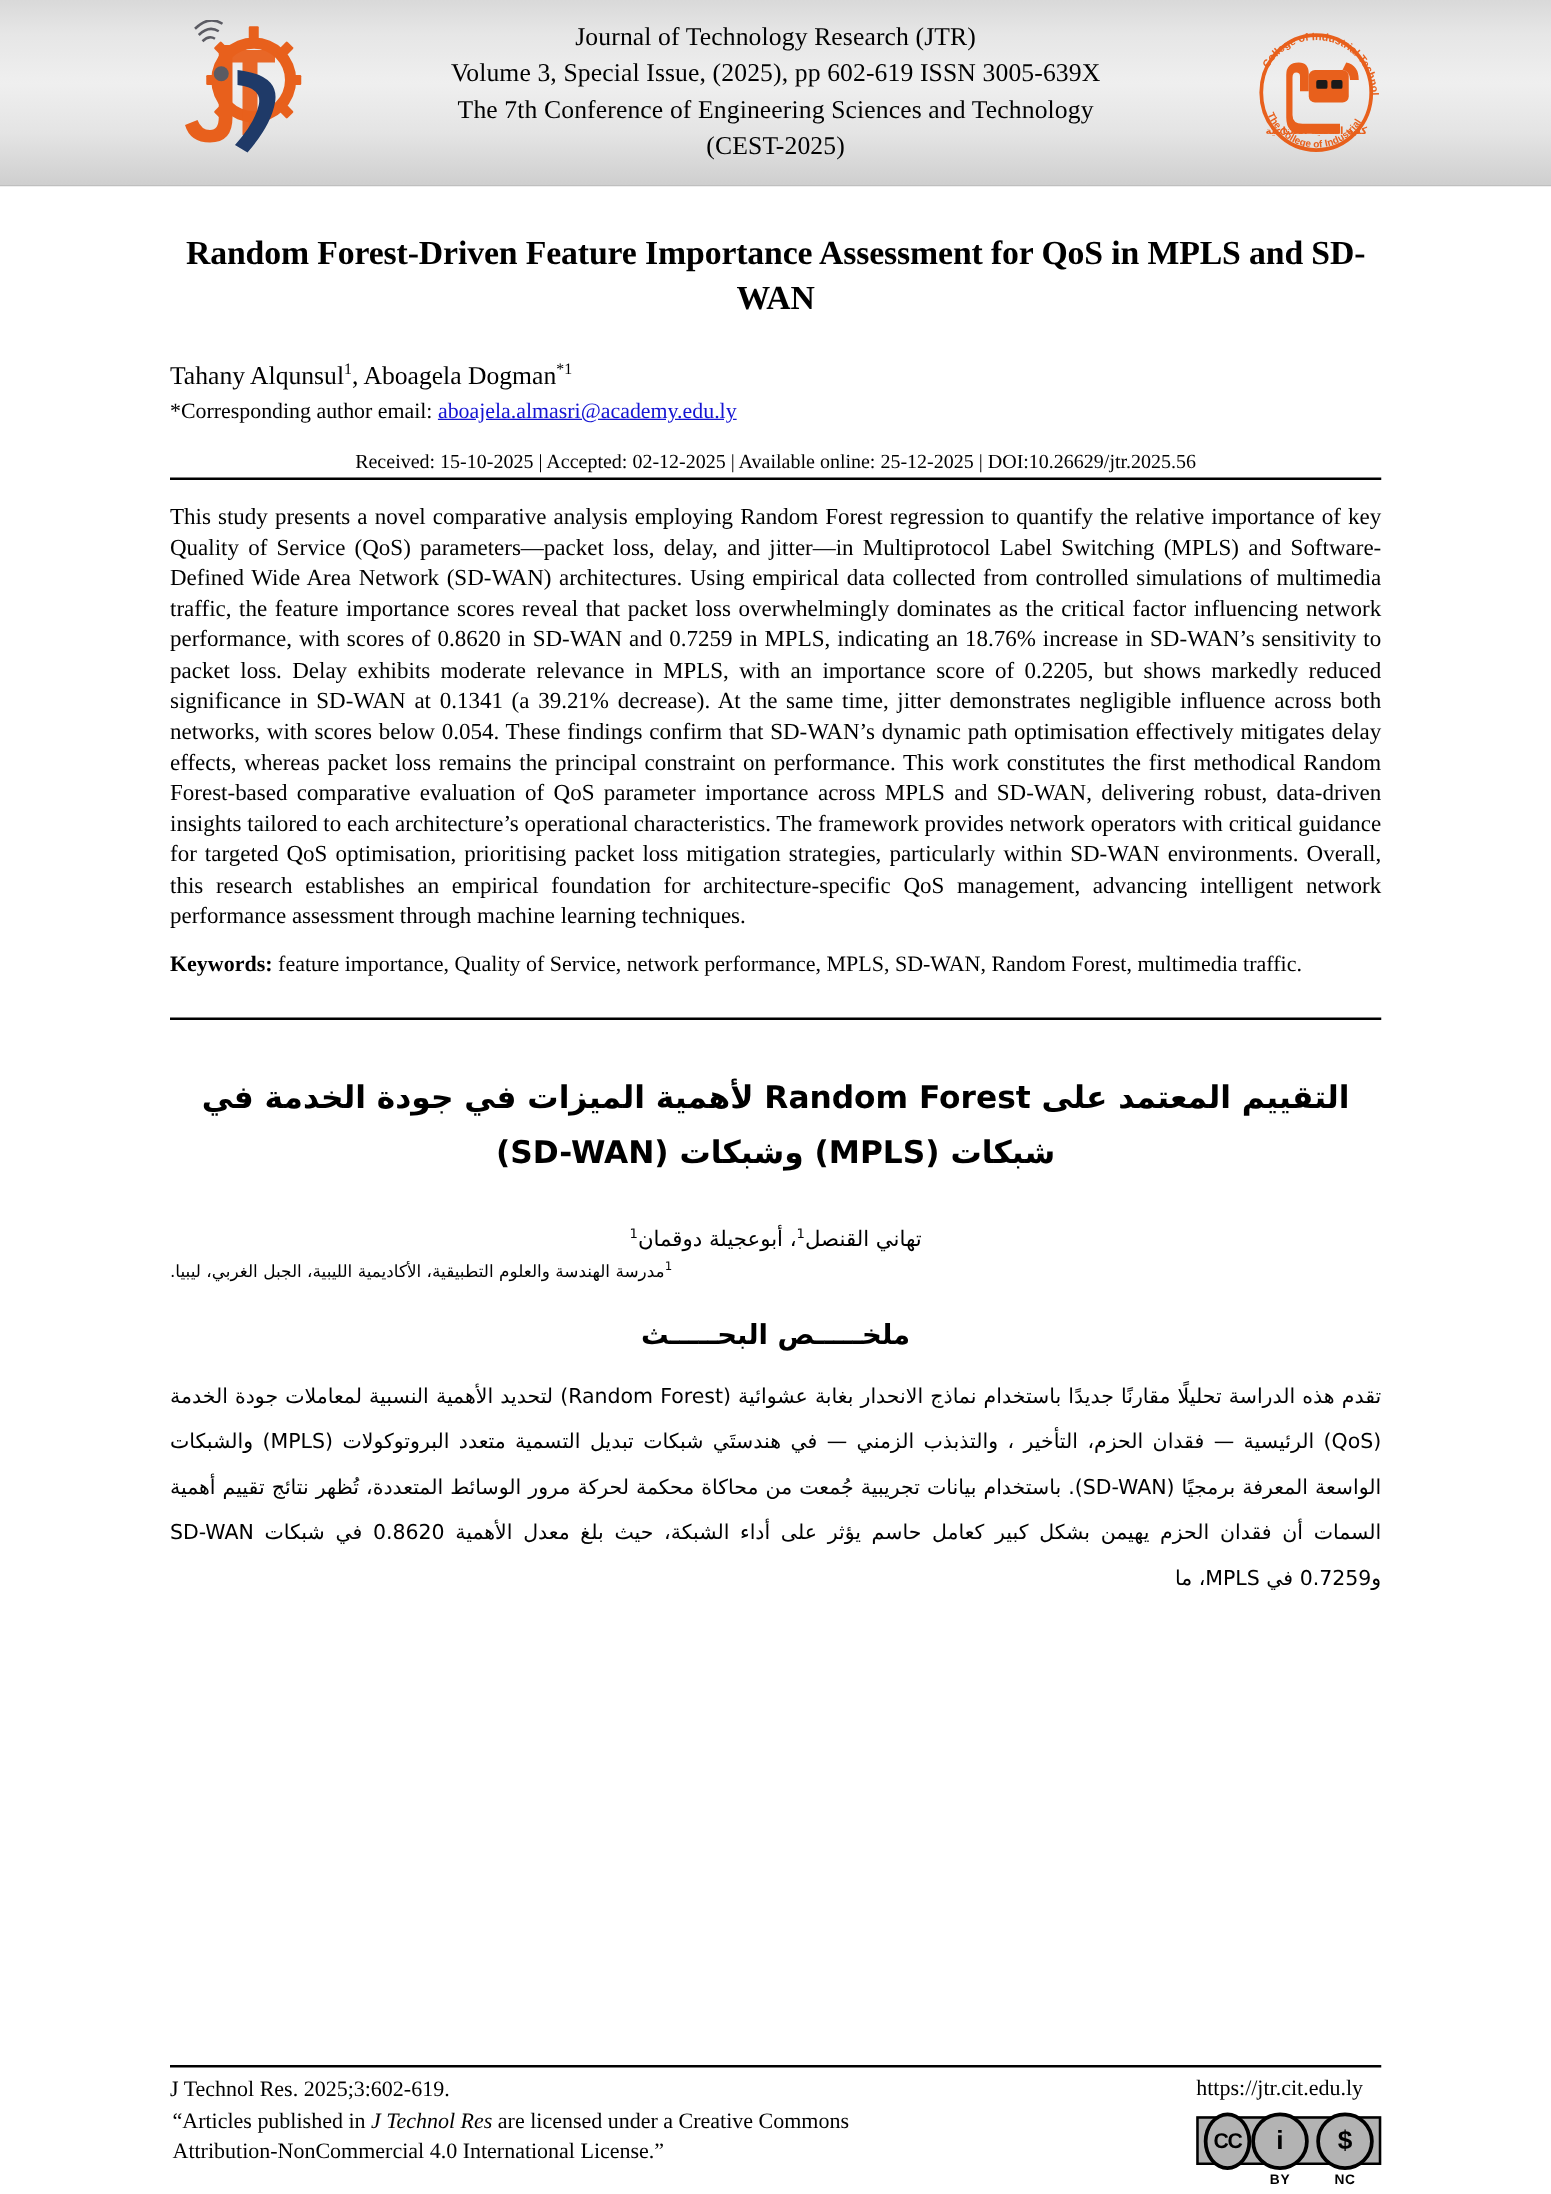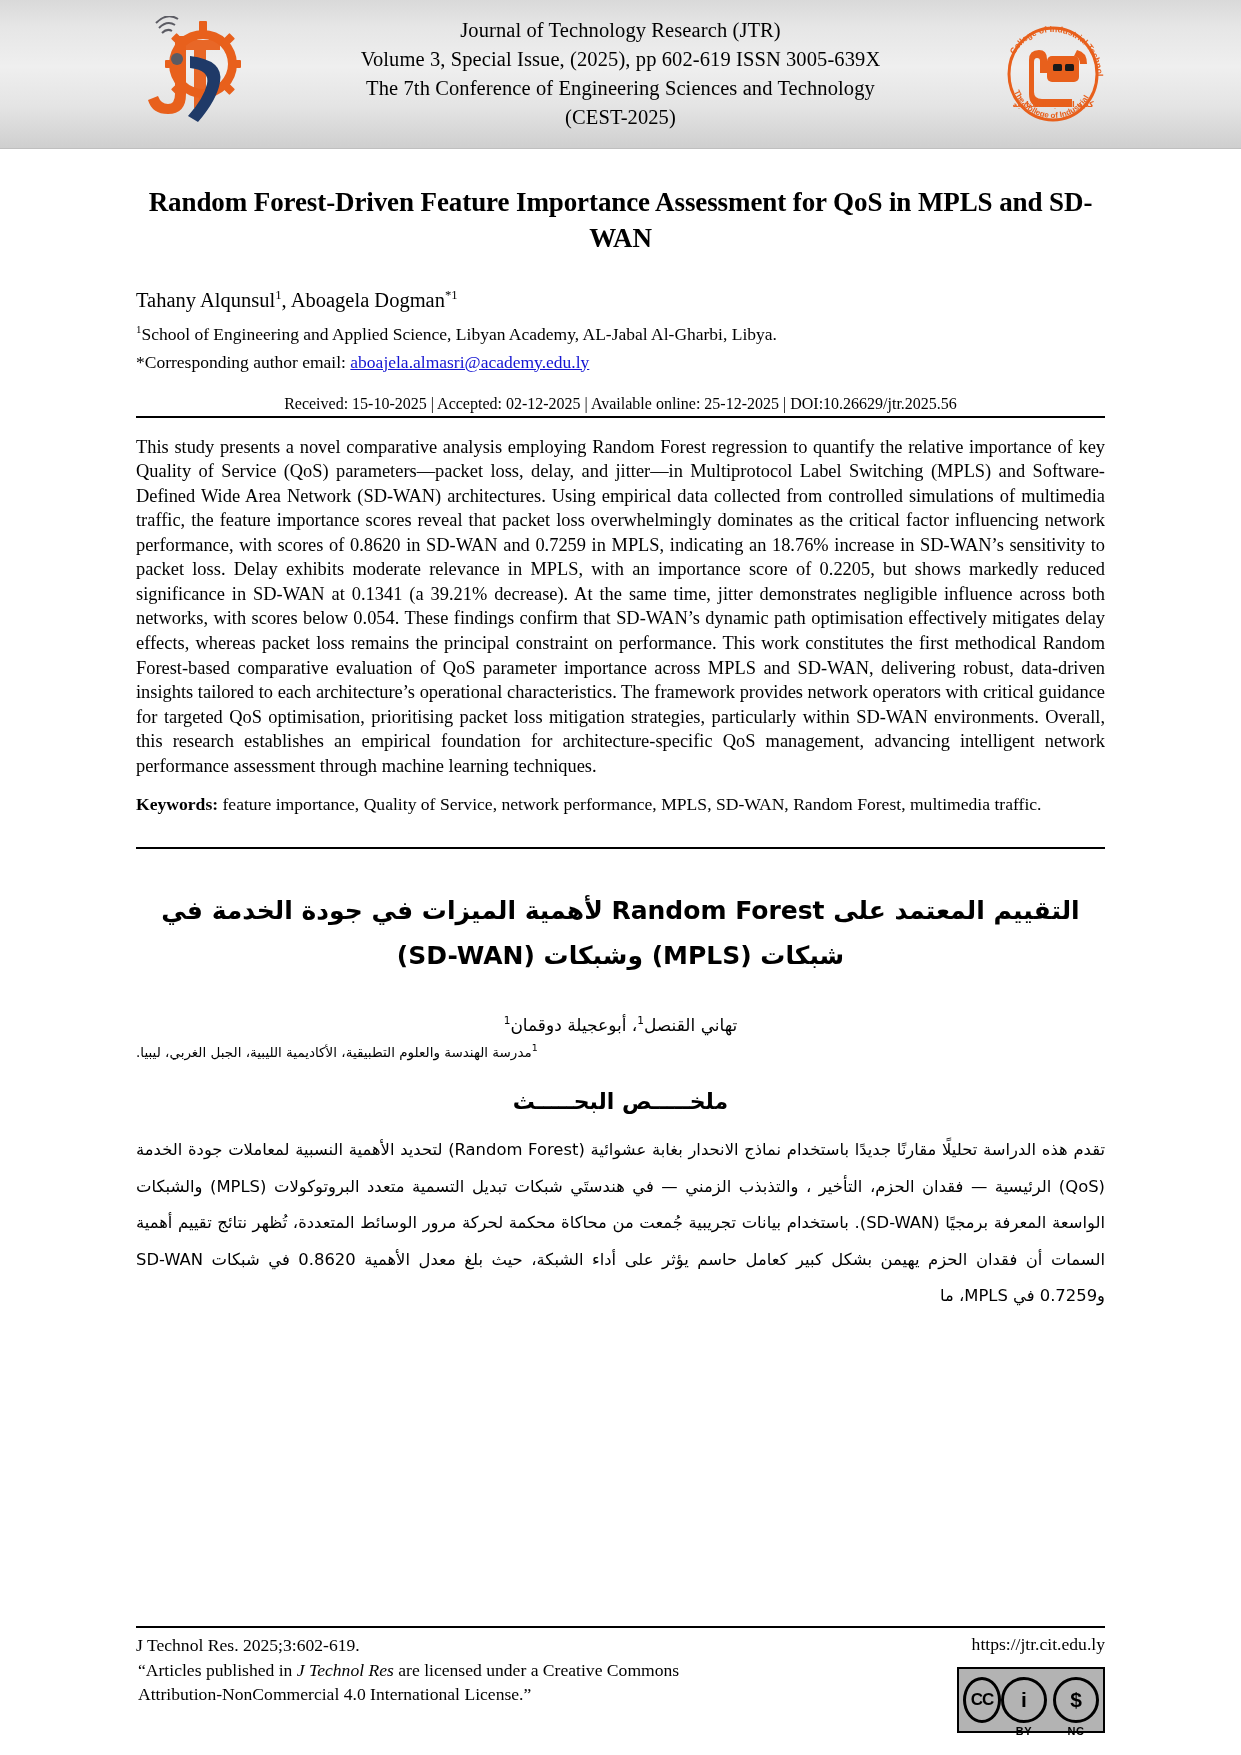--- a/index.html
+++ b/index.html
@@ -190,32 +190,32 @@
     justify-content: space-between;
     align-items: flex-start;
   }
   .footer-left {
     font-size: 17.6px;
     line-height: 1.4;
   }
   .footer-left .lic-line { padding-left: 2px; }
   .footer-left i { font-style: italic; }
   .footer-right {
-    text-align: right;
+    text-align: left;
     padding-top: 1px;
   }
   .footer-url {
     font-size: 17.6px;
     white-space: nowrap;
   }
   .cc-badge {
     margin-top: 12px;
     margin-left: auto;
     width: 148px;
-    height: 66px;
+    height: 39px;
     background: #b3b3b3;
     border: 2px solid #000;
     box-sizing: border-box;
     display: flex;
     align-items: center;
     justify-content: space-around;
     padding: 0 4px;
   }
   .cc-badge .circ {
     width: 40px; height: 40px;
@@ -312,23 +312,20 @@
 </div>
 
 <div class="page">
 
   <div class="article-title">Random Forest-Driven Feature Importance Assessment for QoS in MPLS and SD-WAN</div>
 
   <div class="authors">
     <span>Tahany Alqunsul</span><sup>1</sup><span>, </span><span>Aboagela Dogman</span><sup>*1</sup>
   </div>
 
-  <div class="affiliation">
-    <sup>1</sup><span>School of Engineering and Applied Science, Libyan Academy, AL-Jabal Al-Gharbi, Libya.</span>
-  </div>
 
   <div class="corresponding">
     <span>*Corresponding author email:</span>
     <span class="email-link">aboajela.almasri@academy.edu.ly</span>
   </div>
 
   <div class="dates-bar">Received: 15-10-2025 | Accepted: 02-12-2025 | Available online: 25-12-2025 | DOI:10.26629/jtr.2025.56</div>
 
 
   <div class="abstract-body">This study presents a novel comparative analysis employing Random Forest regression to quantify the relative importance of key Quality of Service (QoS) parameters—packet loss, delay, and jitter—in Multiprotocol Label Switching (MPLS) and Software-Defined Wide Area Network (SD-WAN) architectures. Using empirical data collected from controlled simulations of multimedia traffic, the feature importance scores reveal that packet loss overwhelmingly dominates as the critical factor influencing network performance, with scores of 0.8620 in SD-WAN and 0.7259 in MPLS, indicating an 18.76% increase in SD-WAN’s sensitivity to packet loss. Delay exhibits moderate relevance in MPLS, with an importance score of 0.2205, but shows markedly reduced significance in SD-WAN at 0.1341 (a 39.21% decrease). At the same time, jitter demonstrates negligible influence across both networks, with scores below 0.054. These findings confirm that SD-WAN’s dynamic path optimisation effectively mitigates delay effects, whereas packet loss remains the principal constraint on performance. This work constitutes the first methodical Random Forest-based comparative evaluation of QoS parameter importance across MPLS and SD-WAN, delivering robust, data-driven insights tailored to each architecture’s operational characteristics. The framework provides network operators with critical guidance for targeted QoS optimisation, prioritising packet loss mitigation strategies, particularly within SD-WAN environments. Overall, this research establishes an empirical foundation for architecture-specific QoS management, advancing intelligent network performance assessment through machine learning techniques.</div>

